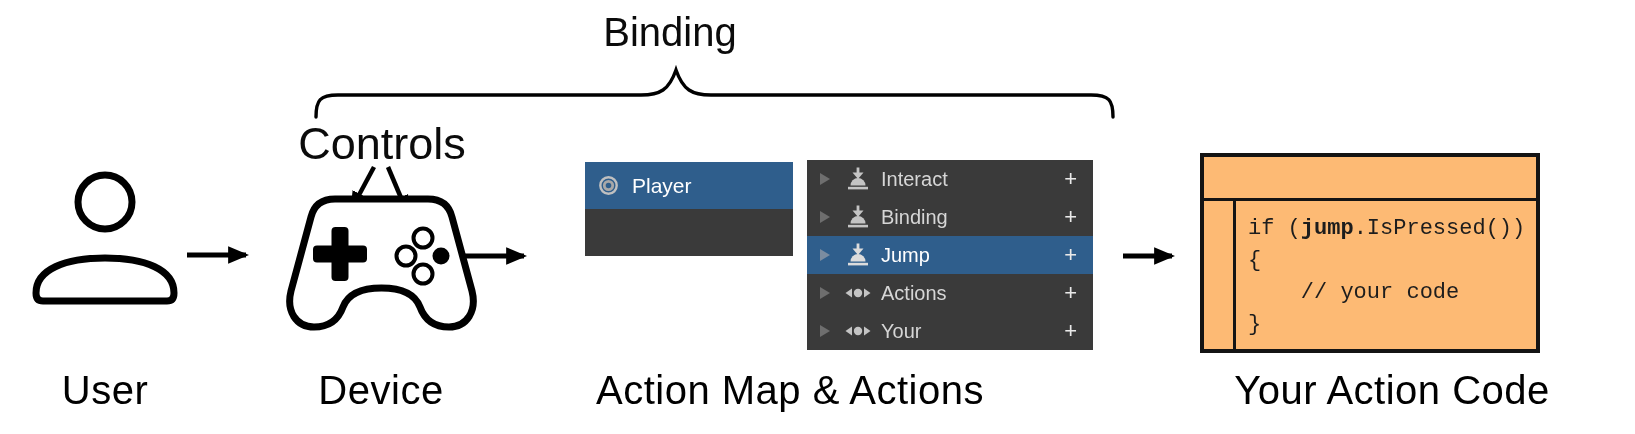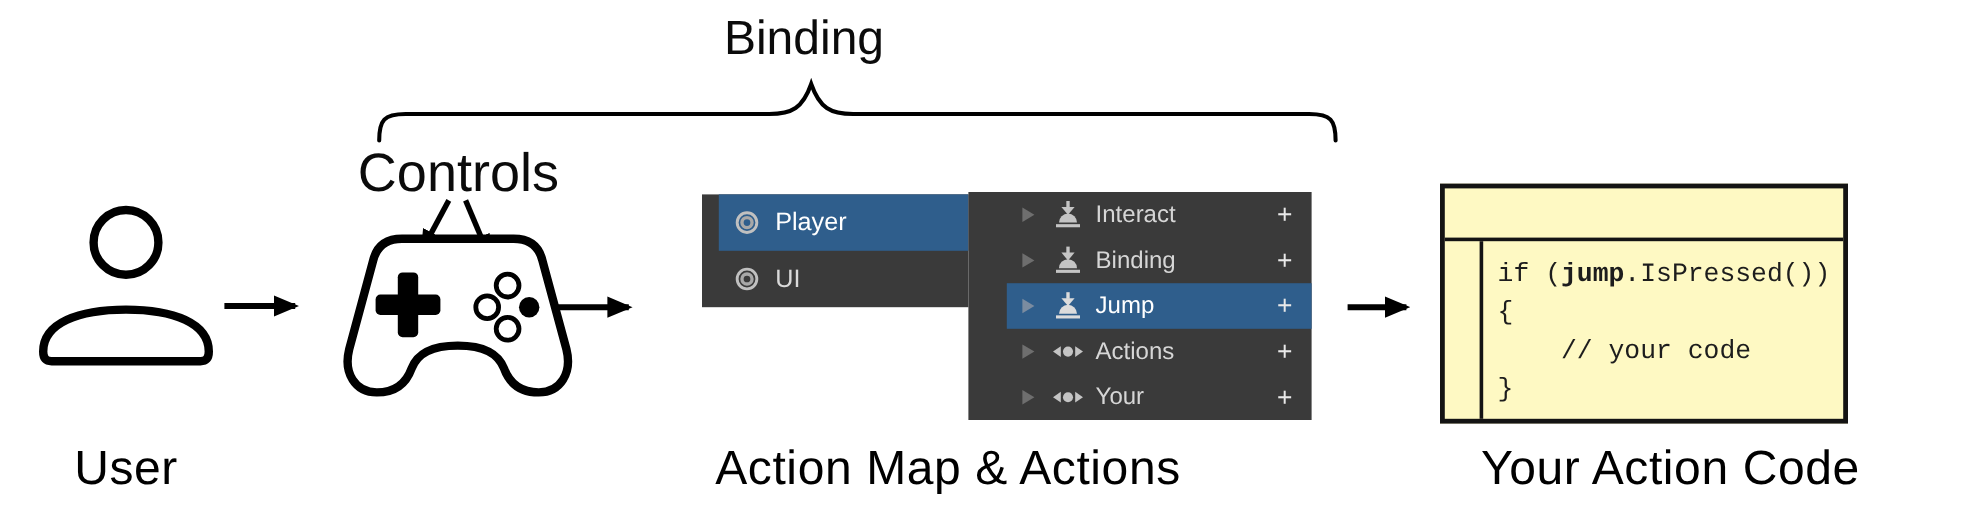--- a/index.html
+++ b/index.html
@@ -20,36 +20,36 @@
   .panel{position:absolute;background:#3A3A3A;}
   .am-row{
     height:47px;display:flex;align-items:center;gap:13px;
     padding-left:13px;box-sizing:border-box;
   }
   .am-row .lbl{font-size:21px;color:#D9D9D9;}
   .am-row.sel{background:#2F5E8C;}
   .am-row.sel .lbl{color:#ffffff;}
   .ac-row{
     height:38px;display:flex;align-items:center;
-    padding:0 16px 0 10px;box-sizing:border-box;margin-left:32px;
+    padding:0 16px 0 10px;box-sizing:border-box;
   }
   .ac-row.sel{background:#2F5E8C;}
   .ac-row .lbl{font-size:20px;color:#D6D6D6;margin-left:10px;}
   .ac-row.sel .lbl{color:#ffffff;}
   .ac-row .plus{
     margin-left:auto;font-size:22px;line-height:1;color:#E9E9E9;
     font-weight:400;
   }
   .fold{width:16px;height:16px;flex:0 0 16px;margin-right:12px;}
   .ticon{width:26px;height:24px;flex:0 0 26px;}
   .ricon{width:21px;height:21px;flex:0 0 21px;}
   
   #codebox{
     position:absolute;left:1200px;top:153px;width:340px;height:200px;
-    box-sizing:border-box;border:4px solid #141414;background:#fef9c3;
+    box-sizing:border-box;border:4px solid #141414;background:#fdba74;
   }
   #codebox .titlebar{
     height:44px;border-bottom:3px solid #141414;box-sizing:border-box;
   }
   #codebox .gutter{
     position:absolute;left:29px;top:44px;bottom:0;width:3px;background:#141414;
   }
   #codebox .code{
     position:absolute;left:44px;top:56px;
     font-family:"Liberation Mono", monospace;font-size:22px;line-height:32px;
@@ -96,34 +96,27 @@
       <rect x="51.5" y="37" width="17" height="54" rx="4"></rect>
     </g>
     <g fill="#fff" stroke="#000" stroke-width="4">
       <circle cx="143" cy="48" r="9.5"></circle>
       <circle cx="126" cy="66" r="9.5"></circle>
       <circle cx="143" cy="84" r="9.5"></circle>
     </g>
     <circle cx="161" cy="66" r="8.5" fill="#000"></circle>
   </svg>
 
-  <div class="panel" style="left:585px;top:162px;width:208px;height:94px;padding-left:14px;">
+  <div class="panel" style="left:585px;top:162px;width:208px;height:94px;">
     <div class="am-row sel">
       <svg class="ricon" viewBox="0 0 21 21">
         <circle cx="10.5" cy="10.5" r="8.2" fill="none" stroke="#C0C0C0" stroke-width="2.4"></circle>
         <circle cx="10.5" cy="10.5" r="4.2" fill="none" stroke="#A8A8A8" stroke-width="2.8"></circle>
       </svg>
       <span class="lbl">Player</span>
-    </div>
-    <div class="am-row">
-      <svg class="ricon" viewBox="0 0 21 21">
-        <circle cx="10.5" cy="10.5" r="8.2" fill="none" stroke="#C0C0C0" stroke-width="2.4"></circle>
-        <circle cx="10.5" cy="10.5" r="4.2" fill="none" stroke="#A8A8A8" stroke-width="2.8"></circle>
-      </svg>
-      <span class="lbl">UI</span>
     </div>
   </div>
 
   <div class="panel" style="left:807px;top:160px;width:286px;height:190px;">
 
     <div class="ac-row">
       <svg class="fold" viewBox="0 0 16 16">
           <polygon points="3,2 13,8 3,14" fill="#6E6E6E"></polygon>
         </svg>
       <svg class="ticon" viewBox="0 0 26 24" fill="#C4C4C4">
@@ -194,16 +187,17 @@
   <div id="codebox">
     <div class="titlebar"></div>
     <div class="gutter"></div>
     <div class="code"><span><span>if (</span><b>jump</b><span>.IsPressed())</span></span>
 <span>{</span>
 <span>    // your code</span>
 <span>}</span></div>
   </div>
 
   <div class="caption" style="left:105px;">User</div>
+  <div class="caption" style="left:381px;">Device</div>
   <div class="caption" style="left:1392px;">Your Action Code</div>
   <div class="caption" style="left:790px;">Action Map &amp; Actions</div>
 
 </div>
 
 </body></html>

